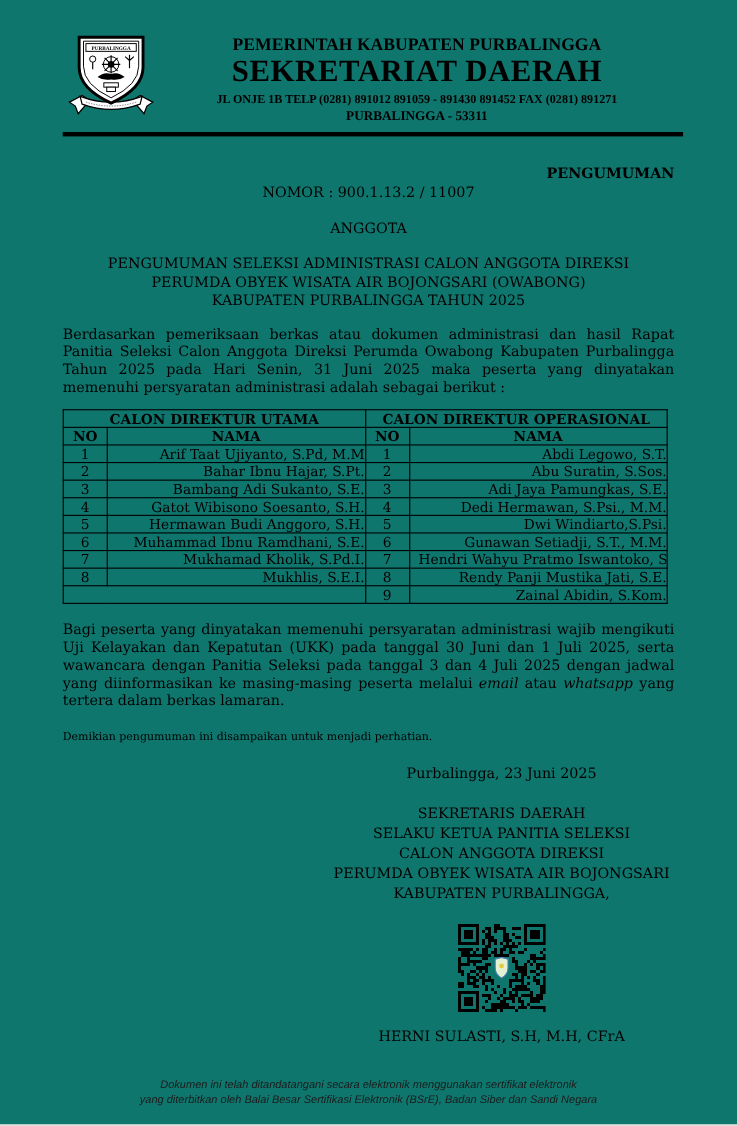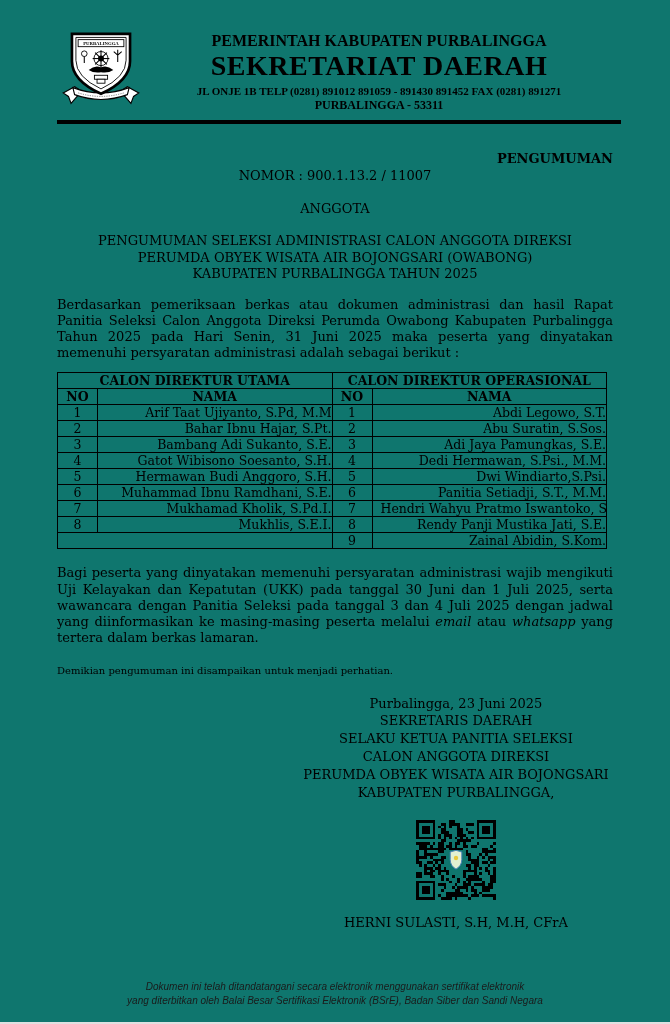--- a/index.html
+++ b/index.html
@@ -36,21 +36,21 @@
   .cand-table { width:calc(100% - 6px); border-collapse:collapse; margin-top:11px; font-size:12.5px; table-layout:fixed; }
   .cand-table th, .cand-table td { border:1px solid #000; height:15px; line-height:15px; padding:0; overflow:hidden; white-space:nowrap; }
   .cand-table th { font-weight:bold; text-align:center; font-size:12.5px; }
   .cand-table td.no { text-align:center; }
   .cand-table td.nm { text-align:right; padding-left:8px; }
   .col-no { width:40px; }
 
   
   .sig { width:330px; margin-left:auto; margin-right:-8px; text-align:center; font-size:13px; }
   .sig-date { margin-top:16px; line-height:16px; }
-  .sig-roles { }
+  .sig-roles { margin-top:20px; }
   .sig-roles div { line-height:18px; }
   .qr-wrap { width:80px; height:80px; margin:18px auto 0 auto; }
   .qr-wrap svg { display:block; width:80px; height:80px; }
   .sig-name { margin-top:15px; line-height:16px; }
 
   
   .footer { position:absolute; left:0; right:0; bottom:16px; text-align:center;
     font-family:"Liberation Sans", sans-serif; font-style:italic; font-size:10px; line-height:14px; color:#1a1a1a; }
   .page-edge { position:absolute; left:0; right:0; bottom:0; height:2px; background:#e0e0e0; }
 </style>
@@ -163,21 +163,21 @@
           <tr>
             <td class="no">5</td>
             <td class="nm">Hermawan Budi Anggoro, S.H.</td>
             <td class="no">5</td>
             <td class="nm">Dwi Windiarto,S.Psi.</td>
           </tr>
           <tr>
             <td class="no">6</td>
             <td class="nm">Muhammad Ibnu Ramdhani, S.E.</td>
             <td class="no">6</td>
-            <td class="nm">Panitia Setiadji, S.T., M.M.</td>
+            <td class="nm">Gunawan Setiadji, S.T., M.M.</td>
           </tr>
           <tr>
             <td class="no">7</td>
             <td class="nm">Mukhamad Kholik, S.Pd.I.</td>
             <td class="no">7</td>
             <td class="nm">Hendri Wahyu Pratmo Iswantoko, S.T.</td>
           </tr>
           <tr>
             <td class="no">8</td>
             <td class="nm">Mukhlis, S.E.I.</td>

